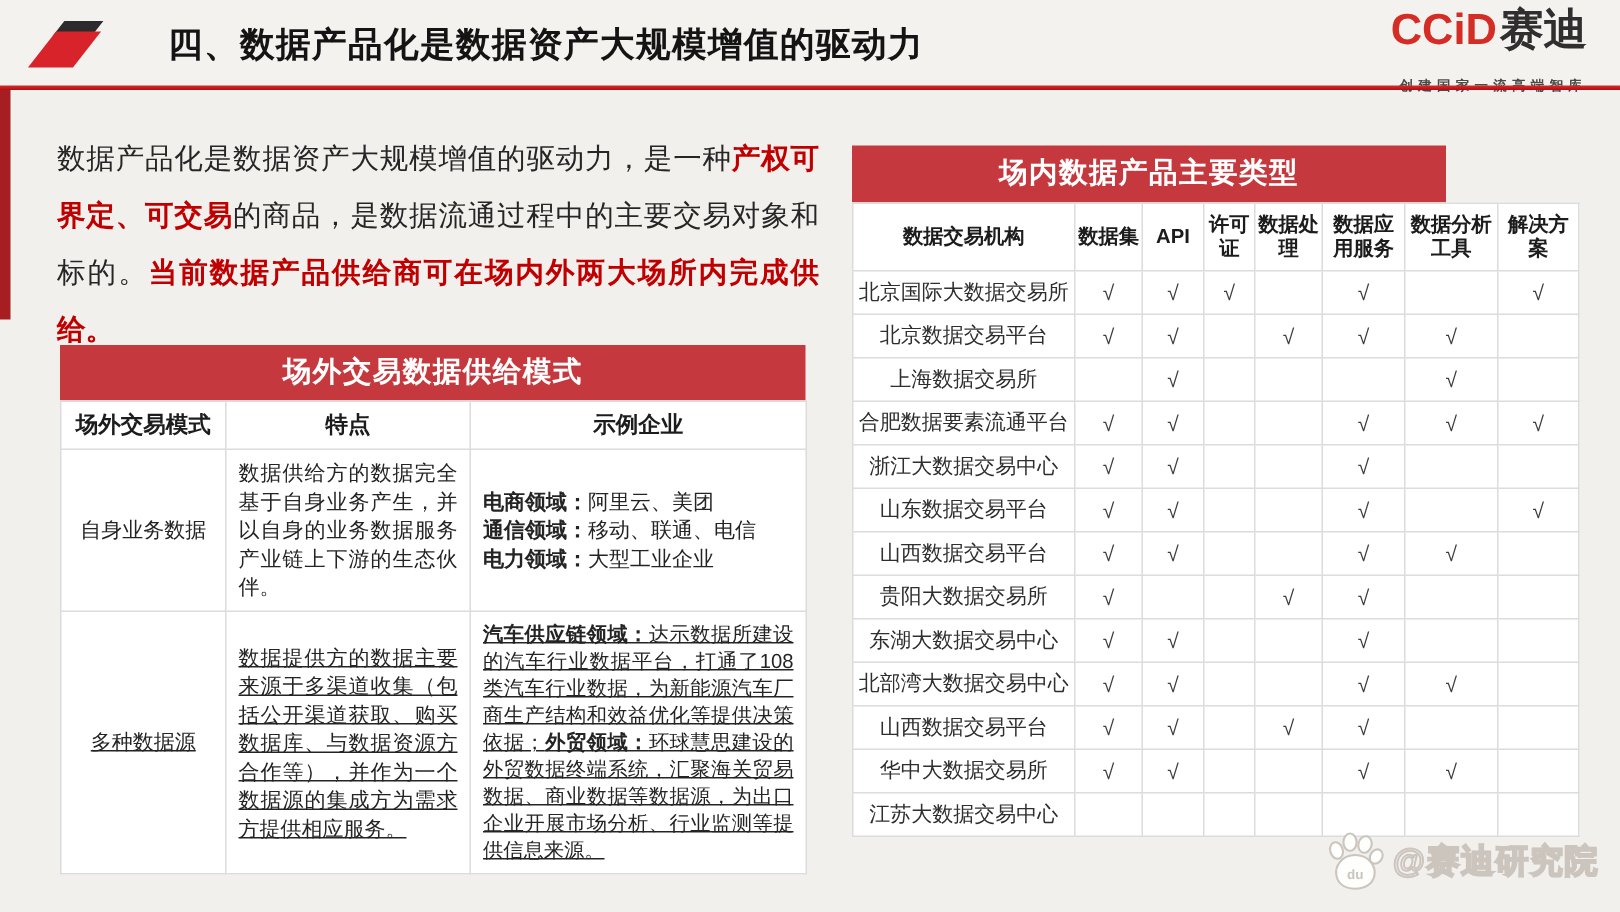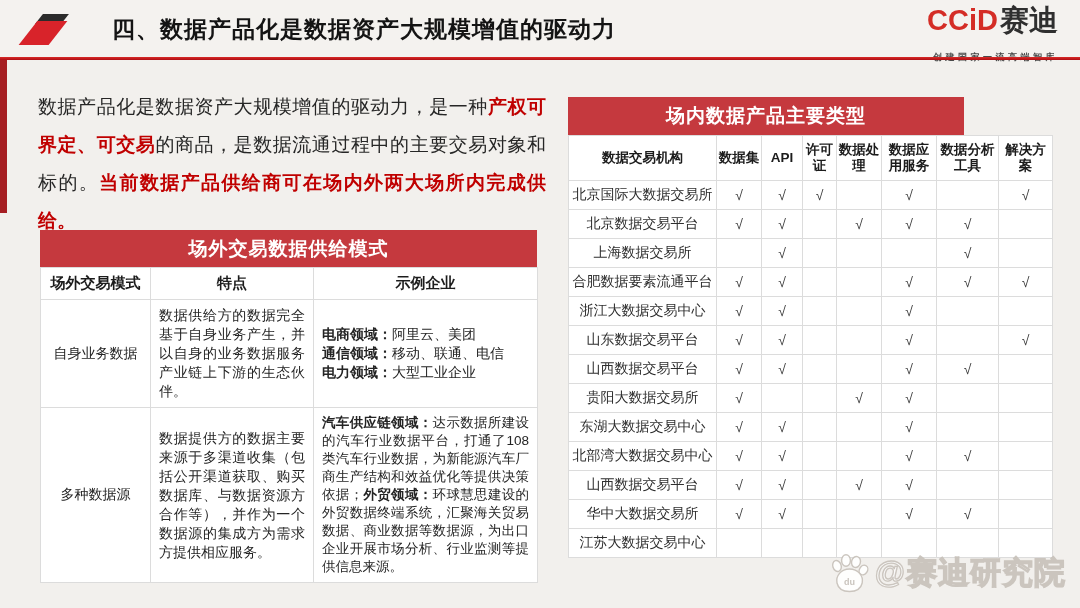--- a/index.html
+++ b/index.html
@@ -31,35 +31,35 @@
   th, td { border:1px solid #dcdcdc; vertical-align:middle; }
 
   
   .ltable { position:absolute; left:40px; top:230px; width:497px; }
   .ltable th { height:32px; font-size:15px; font-weight:bold; color:#1c1c1c; background:#fff; }
   .ltable td { font-size:14px; color:#242424; padding:6px 8px; }
   .ltable td.mode { text-align:center; }
   .ltable td.feat { line-height:19px; text-align:justify;margin-top:48px; }
   .ltable td.ex { line-height:19px; }
   .ltable tr.r1 td { height:104px; }
-  .ltable tr.r2 td { height:163px; }
+  .ltable tr.r2 td { height:163px;text-decoration:underline; }
   .ltable tr.r2 td.ex { font-size:13.5px; line-height:18px; text-align:justify; }
   .ltable b { font-weight:bold; }
 
   
   .rtable { position:absolute; left:568px; top:97px; width:396px; }
   .rtable .tbanner { height:38px; line-height:38px; }
   .rtable th { height:45px; font-size:13.5px; font-weight:bold; color:#1c1c1c; text-align:center; line-height:16px; padding:2px 1px; background:#fff; }
   .rtable td { height:29px; text-align:center; }
   .rtable td.org { font-size:14px; color:#2e2e2e; }
   .rtable td.check { font-size:14px; color:#3d3d3d; }
 
   
   .watermark { position:absolute; right:14px; bottom:14px; display:flex; align-items:center; gap:5px; opacity:0.95; }
-  .wm-text { font-size:31px; font-weight:bold; color:rgba(255,255,255,0.92); -webkit-text-stroke:1.3px #c9c3bc; text-shadow:0 0 1px #cfc9c2; letter-spacing:1px; }
+  .wm-text { font-size:22px; font-weight:bold; color:rgba(255,255,255,0.92); -webkit-text-stroke:1.3px #c9c3bc; text-shadow:0 0 1px #cfc9c2; letter-spacing:1px; }
 </style>
 </head>
 <body>
 
 <div class="slide">
 
   <div class="header">
     <div class="header-icon">
       <div class="slash-black"></div>
       <div class="slash-red"></div>

